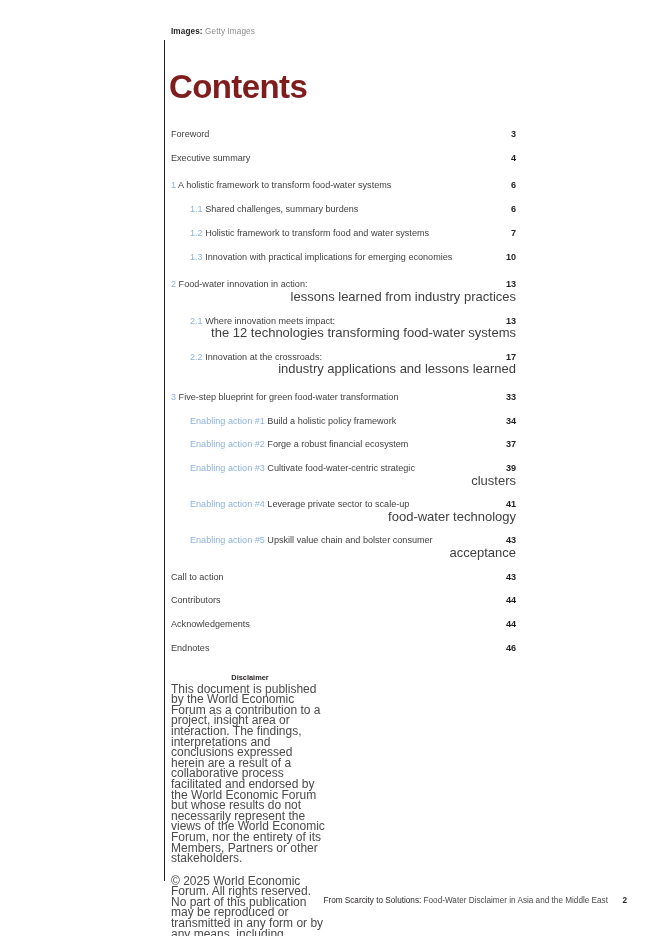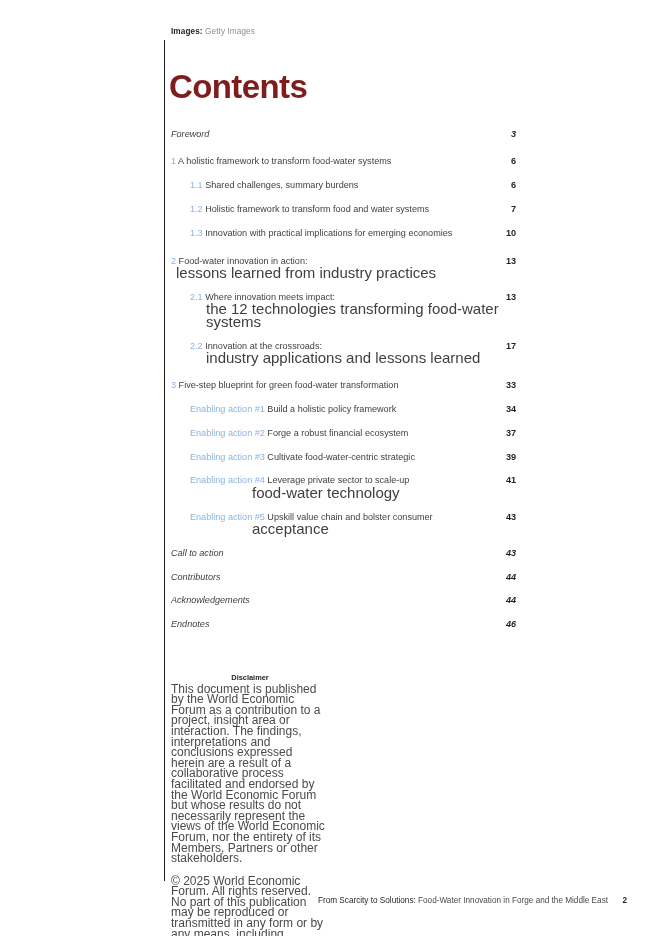--- a/index.html
+++ b/index.html
@@ -88,27 +88,28 @@
     font-weight: bold;
     color: #231f20;
     text-align: right;
     width: 22px;
   }
   .toc-row .marker {
     color: #8cb3de;
   }
   .toc-row .cont {
     display: block;
-    font-size: 15px;
+    font-size: 13px;
     line-height: 12.4px;
     color: #3f3f3f;
-  }
-
-  
-  .lvl-top   { margin-left: 0px;  margin-bottom: 11.5px; font-style: italic; }
+    text-align: right;
+  }
+
+  
+  .lvl-top   { margin-left: 0px;  margin-bottom: 11.5px; }
   .lvl-sec   { margin-left: 0px;  margin-bottom: 11.5px; margin-top: 15px; }
   .lvl-sub   { margin-left: 19px; margin-bottom: 11.5px; }
   .lvl-act   { margin-left: 19px; margin-bottom: 11.3px; }
 
   .lvl-sec .cont  { padding-left: 5px; }
   .lvl-sub .cont  { padding-left: 16px; }
   .lvl-act .cont  { padding-left: 62px; }
 
   
   .disclaimer {
@@ -176,20 +177,24 @@
     <span class="credit-value">Getty Images</span>
   </div>
 
   <div class="title">Contents</div>
 
   <div class="toc" id="toc-list">
       <div class="toc-row lvl-top">
         <span class="label"><span>Foreword</span></span>
         <span class="num">3</span>
       </div>
+      <div class="toc-row lvl-top">
+        <span class="label"><span>Executive summary</span></span>
+        <span class="num">4</span>
+      </div>
       <div class="toc-row lvl-sec">
         <span class="label"><span class="marker">1</span> <span>A holistic framework to transform food-water systems</span></span>
         <span class="num">6</span>
       </div>
       <div class="toc-row lvl-sub">
         <span class="label"><span class="marker">1.1</span> <span>Shared challenges, summary burdens</span></span>
         <span class="num">6</span>
       </div>
       <div class="toc-row lvl-sub">
         <span class="label"><span class="marker">1.2</span> <span>Holistic framework to transform food and water systems</span></span>
@@ -221,20 +226,21 @@
       <div class="toc-row lvl-act">
         <span class="label"><span class="marker">Enabling action #1</span> <span>Build a holistic policy framework</span></span>
         <span class="num">34</span>
       </div>
       <div class="toc-row lvl-act">
         <span class="label"><span class="marker">Enabling action #2</span> <span>Forge a robust financial ecosystem</span></span>
         <span class="num">37</span>
       </div>
       <div class="toc-row lvl-act">
         <span class="label"><span class="marker">Enabling action #3</span> <span>Cultivate food-water-centric strategic</span></span>
+        <span class="cont">clusters</span>
         <span class="num">39</span>
       </div>
       <div class="toc-row lvl-act">
         <span class="label"><span class="marker">Enabling action #4</span> <span>Leverage private sector to scale-up</span></span>
         <span class="cont">food-water technology</span>
         <span class="num">41</span>
       </div>
       <div class="toc-row lvl-act">
         <span class="label"><span class="marker">Enabling action #5</span> <span>Upskill value chain and bolster consumer</span></span>
         <span class="cont">acceptance</span>
@@ -260,18 +266,18 @@
 
   <div class="disclaimer">
     <div class="dtitle">Disclaimer</div>
     <p>This document is published by the World Economic Forum as a contribution to a project, insight area or interaction. The findings, interpretations and conclusions expressed herein are a result of a collaborative process facilitated and endorsed by the World Economic Forum but whose results do not necessarily represent the views of the World Economic Forum, nor the entirety of its Members, Partners or other stakeholders.</p>
     <p class="second">© 2025 World Economic Forum. All rights reserved. No part of this publication may be reproduced or transmitted in any form or by any means, including photocopying and recording, or by any information storage and retrieval system.</p>
   </div>
 
   <div class="footer">
     <div class="footer-text">
       <span class="ft-bold">From Scarcity to Solutions:</span>
-      <span>Food-Water Innovation in Forge and the Middle East</span>
+      <span>Food-Water Disclaimer in Asia and the Middle East</span>
     </div>
     <div class="footer-page">2</div>
   </div>
 
 </div>
 
 </body></html>

